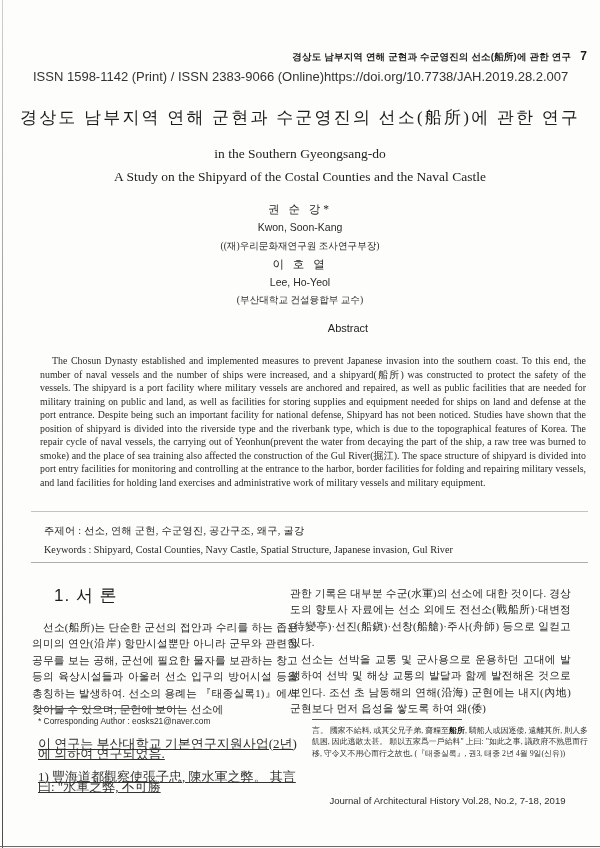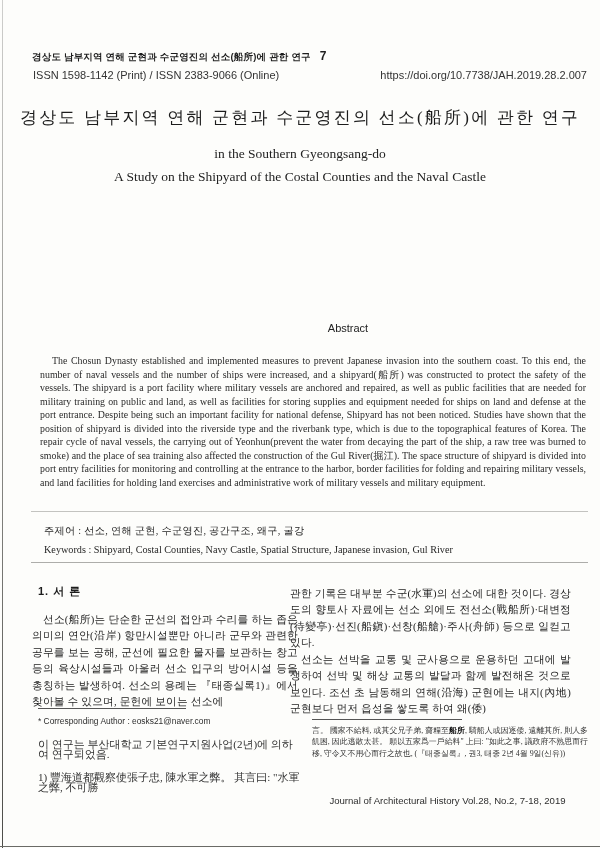--- a/index.html
+++ b/index.html
@@ -5,27 +5,27 @@
   html,body{margin:0;padding:0;background:#e8e8e6;}
   .page{
     position:relative;width:600px;height:848px;margin:0 auto;
     background:#fdfdfb;overflow:hidden;
     font-family:"Liberation Serif","DejaVu Serif",serif;color:#262626;
   }
   .scan-edge-left{position:absolute;left:2px;top:0;width:1px;height:848px;
     background:linear-gradient(#cfcfcd 0%,#9a9a96 40%,#4c4c48 100%);}
   .scan-edge-bottom{position:absolute;left:0;bottom:1px;height:1px;width:600px;background:#6a6a66;}
 
-  .running-head{position:absolute;top:49px;left:32px;right:13px;text-align:left;
+  .running-head{position:absolute;top:49px;left:32px;right:13px;text-align:right;
     font-size:9.5px;font-weight:bold;letter-spacing:.2px;color:#1d1d1d;
     font-family:"Liberation Sans","DejaVu Sans",sans-serif;}
   .running-head .pageno{font-size:12px;margin-left:9px;}
 
   .issn-row{position:absolute;top:69px;left:33px;right:13px;display:flex;
-    justify-content:space-between;font-size:11px;color:#333;
+    font-size:13px;color:#333;
     font-family:"Liberation Sans","DejaVu Sans",sans-serif;}
 
   .title-kr{position:absolute;top:106px;left:0;width:600px;text-align:center;
     font-size:17px;letter-spacing:2.2px;color:#1c1c1c;}
   .title-en{position:absolute;top:143px;left:0;width:600px;text-align:center;
     font-size:13.5px;line-height:22.5px;color:#222;}
 
   .authors{position:absolute;top:200px;left:0;width:600px;text-align:center;line-height:18.3px;}
   .authors .kr-name{font-size:11.5px;letter-spacing:3px;color:#1e1e1e;}
   .authors .en-name{font-size:10.5px;font-family:"Liberation Sans","DejaVu Sans",sans-serif;color:#2b2b2b;}
@@ -36,31 +36,31 @@
   .abstract-body{position:absolute;top:354px;left:40px;width:546px;
     font-size:9.9px;line-height:13.55px;text-align:justify;text-indent:12px;color:#2a2a2a;}
 
   .rule-top{position:absolute;top:511px;left:31px;width:557px;border-top:1px solid #c3c3c0;}
   .kw-kr{position:absolute;top:524px;left:44px;font-size:10.2px;letter-spacing:.3px;}
   .kw-en{position:absolute;top:544px;left:44px;font-size:10.2px;}
   .rule-bottom{position:absolute;top:562px;left:31px;width:557px;border-top:1px solid #adadaa;}
 
   .col-left{position:absolute;top:584px;left:32px;width:266px;}
   .col-right{position:absolute;top:585px;left:290px;width:281px;}
-  .sec-heading{font-size:11px;font-weight:bold;letter-spacing:1px;color:#1d1d1d;
-    font-family:"Liberation Sans","DejaVu Sans",sans-serif;margin:0 0 12px 6px;}
+  .sec-heading{font-size:17px;font-weight:normal;letter-spacing:1px;color:#1d1d1d;
+    font-family:"Liberation Sans","DejaVu Sans",sans-serif;margin:0 0 12px 22px;}
   .body-par{font-size:10.7px;line-height:16.45px;text-align:justify;
     word-break:break-all;letter-spacing:.2px;margin:0;color:#232323;}
   .indent{text-indent:11px;}
 
   .fn-left{position:absolute;top:708px;left:38px;width:262px;}
   .fn-rule{border-top:1px solid #555;width:148px;margin-bottom:7px;}
   .fn-line{font-size:8.4px;line-height:10.5px;color:#2e2e2e;margin-bottom:12px;
     font-family:"Liberation Sans","DejaVu Sans",sans-serif;}
-  .fn-line.serif{font-family:"Liberation Serif","DejaVu Serif",serif;font-size:11px;}
+  .fn-line.serif{font-family:"Liberation Serif","DejaVu Serif",serif;font-size:13px;text-decoration:underline;}
   .fn-hanja{font-size:8.2px;color:#333;}
 
   .fn-right{position:absolute;top:719px;left:312px;width:276px;}
   .fn-right .fn-rule{width:150px;margin-bottom:5px;}
   .fn-right-text{font-size:7.9px;line-height:11.4px;text-align:justify;
     word-break:break-all;color:#333;}
   .fn-right-text b{font-weight:bold;color:#111;}
 
   .footer{position:absolute;top:795px;left:307px;width:281px;text-align:center;
     font-size:9.6px;color:#2f2f2f;font-family:"Liberation Sans","DejaVu Sans",sans-serif;}
@@ -81,20 +81,28 @@
     <span>https://doi.org/10.7738/JAH.2019.28.2.007</span>
   </div>
 
   <div class="title-kr">경상도 남부지역 연해 군현과 수군영진의 선소(船所)에 관한 연구</div>
 
   <div class="title-en">
     <div>in the Southern Gyeongsang-do</div>
     <div>A Study on the Shipyard of the Costal Counties and the Naval Castle</div>
   </div>
 
+  <div class="authors">
+    <div class="kr-name">권 순 강*</div>
+    <div class="en-name">Kwon, Soon-Kang</div>
+    <div class="affil">((재)우리문화재연구원 조사연구부장)</div>
+    <div class="kr-name">이 호 열</div>
+    <div class="en-name">Lee, Ho-Yeol</div>
+    <div class="affil">(부산대학교 건설융합부 교수)</div>
+  </div>
 
   <div class="abstract-heading">Abstract</div>
   <div class="abstract-body">The Chosun Dynasty established and implemented measures to prevent Japanese invasion into the southern coast. To this end, the number of naval vessels and the number of ships were increased, and a shipyard(船所) was constructed to protect the safety of the vessels. The shipyard is a port facility where military vessels are anchored and repaired, as well as public facilities that are needed for military training on public and land, as well as facilities for storing supplies and equipment needed for ships on land and defense at the port entrance. Despite being such an important facility for national defense, Shipyard has not been noticed. Studies have shown that the position of shipyard is divided into the riverside type and the riverbank type, which is due to the topographical features of Korea. The repair cycle of naval vessels, the carrying out of Yeonhun(prevent the water from decaying the part of the ship, a raw tree was burned to smoke) and the place of sea training also affected the construction of the Gul River(掘江). The space structure of shipyard is divided into port entry facilities for monitoring and controlling at the entrance to the harbor, border facilities for folding and repairing military vessels, and land facilities for holding land exercises and administrative work of military vessels and military equipment.</div>
 
   <div class="rule-top"></div>
   <div class="kw-kr">주제어 : 선소, 연해 군현, 수군영진, 공간구조, 왜구, 굴강</div>
   <div class="kw-en">Keywords : Shipyard, Costal Counties, Navy Castle, Spatial Structure, Japanese invasion, Gul River</div>
   <div class="rule-bottom"></div>
 
   <div class="col-left">

